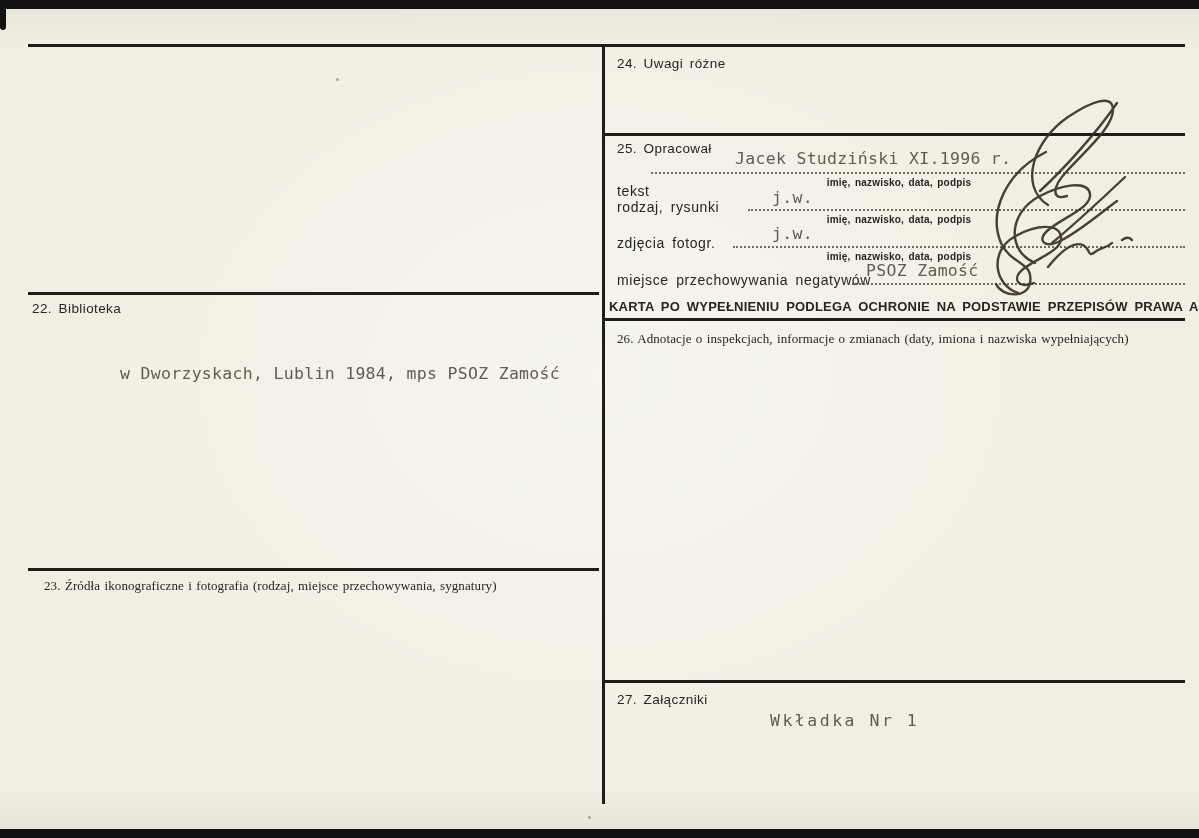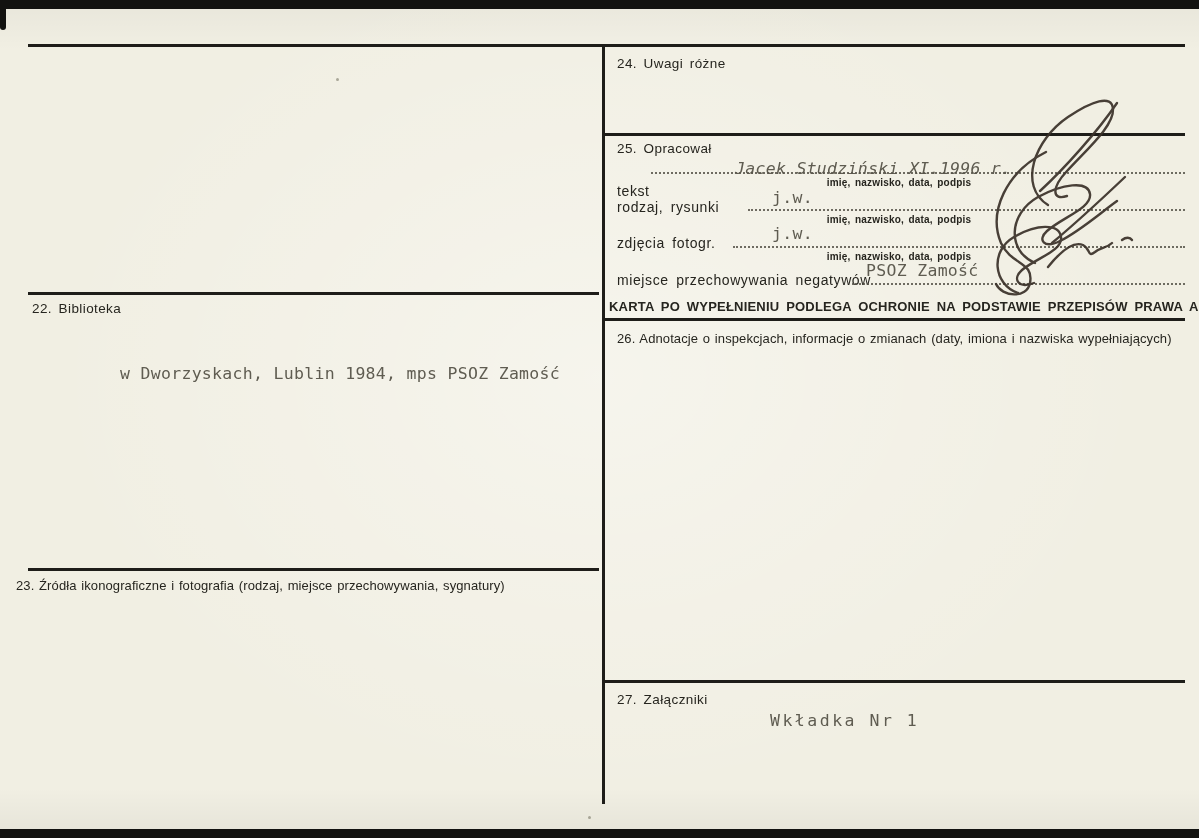--- a/index.html
+++ b/index.html
@@ -25,21 +25,21 @@
   .bar.top{top:0;height:9px;}
   .bar.bottom{top:829px;height:9px;}
   .edge-sliver{position:absolute;left:0;top:0;width:6px;height:30px;background:var(--bar);border-radius:0 0 3px 3px;}
   .hline{position:absolute;height:3px;background:var(--line);}
   .vline{position:absolute;width:3px;background:var(--line);}
   .heading{
     position:absolute;
     font-size:13.5px;letter-spacing:.4px;word-spacing:2.5px;
     color:var(--ink);white-space:nowrap;
   }
-  .heading.tight{font-size:13px;letter-spacing:.1px;word-spacing:1px;}
+  .heading.tight{font-size:13px;letter-spacing:.1px;word-spacing:1px;font-family:Liberation Serif, serif;}
   .typed{
     position:absolute;
     font-family:"DejaVu Sans Mono", monospace;
     font-size:16.5px;letter-spacing:.3px;
     color:var(--type);white-space:nowrap;
   }
   .typed.wide{letter-spacing:2.5px;}
   .field-label{
     position:absolute;font-size:14px;letter-spacing:.6px;word-spacing:3px;
     color:var(--ink);white-space:nowrap;
@@ -76,28 +76,28 @@
   <div class="hline" style="left:28px;top:292px;width:571px;"></div>
   <div class="hline" style="left:28px;top:568px;width:571px;"></div>
   <div class="hline" style="left:602px;top:133px;width:583px;"></div>
   <div class="hline" style="left:602px;top:318px;width:583px;"></div>
   <div class="hline" style="left:602px;top:680px;width:583px;"></div>
 
 
   <div class="heading" style="left:32px;top:301px;">22. Biblioteka</div>
   <div class="typed" style="left:98px;top:364px;margin-left:22px;">w Dworzyskach, Lublin 1984, mps PSOZ Zamość</div>
 
-  <div class="heading tight" style="left:16px;top:578px;">23. Źródła ikonograficzne i fotografia (rodzaj, miejsce przechowywania, sygnatury)</div>
+  <div class="heading tight" style="left:44px;top:578px;">23. Źródła ikonograficzne i fotografia (rodzaj, miejsce przechowywania, sygnatury)</div>
 
   <div class="heading" style="left:617px;top:56px;">24. Uwagi różne</div>
 
   <div class="heading" style="left:617px;top:141px;">25. Opracował</div>
 
   <div class="field-label" style="left:617px;top:161px;margin-top:22px;">tekst</div>
-  <div class="typed" style="left:735px;top:159px;font-style:italic;">Jacek Studziński  XI.1996 r.</div>
+  <div class="typed" style="left:735px;top:149px;">Jacek Studziński  XI.1996 r.</div>
   <div class="dotted" style="left:651px;top:172px;width:534px;"></div>
   <div class="caption" style="left:799px;top:177px;">imię, nazwisko, data, podpis</div>
 
   <div class="field-label" style="left:617px;top:199px;">rodzaj, rysunki</div>
   <div class="typed" style="left:772px;top:188px;">j.w.</div>
   <div class="dotted" style="left:748px;top:209px;width:437px;"></div>
   <div class="caption" style="left:799px;top:214px;">imię, nazwisko, data, podpis</div>
 
   <div class="field-label" style="left:617px;top:235px;">zdjęcia fotogr.</div>
   <div class="typed" style="left:772px;top:224px;">j.w.</div>

